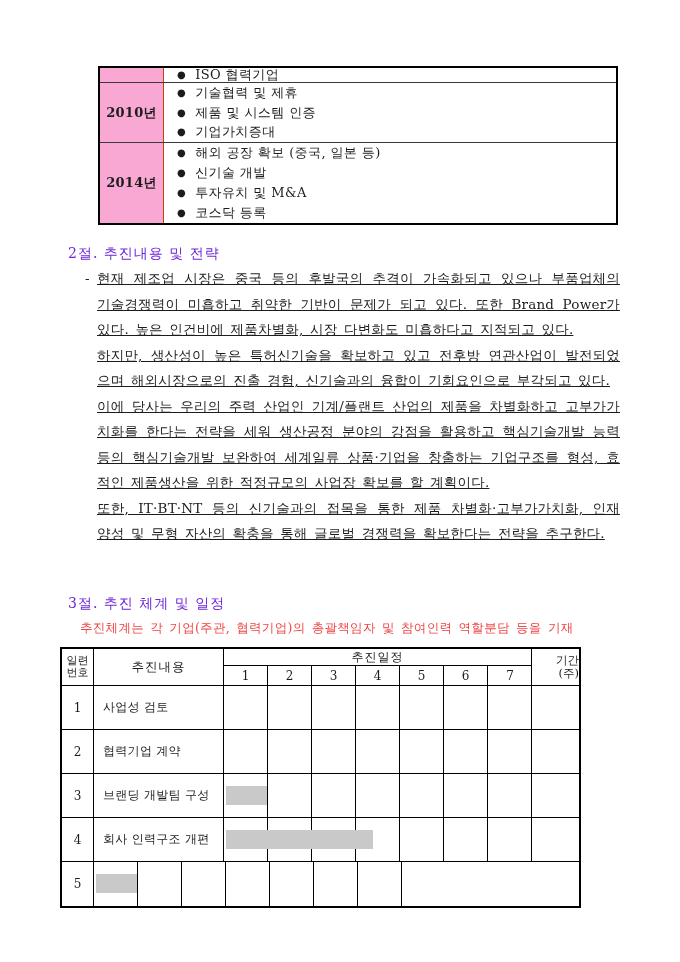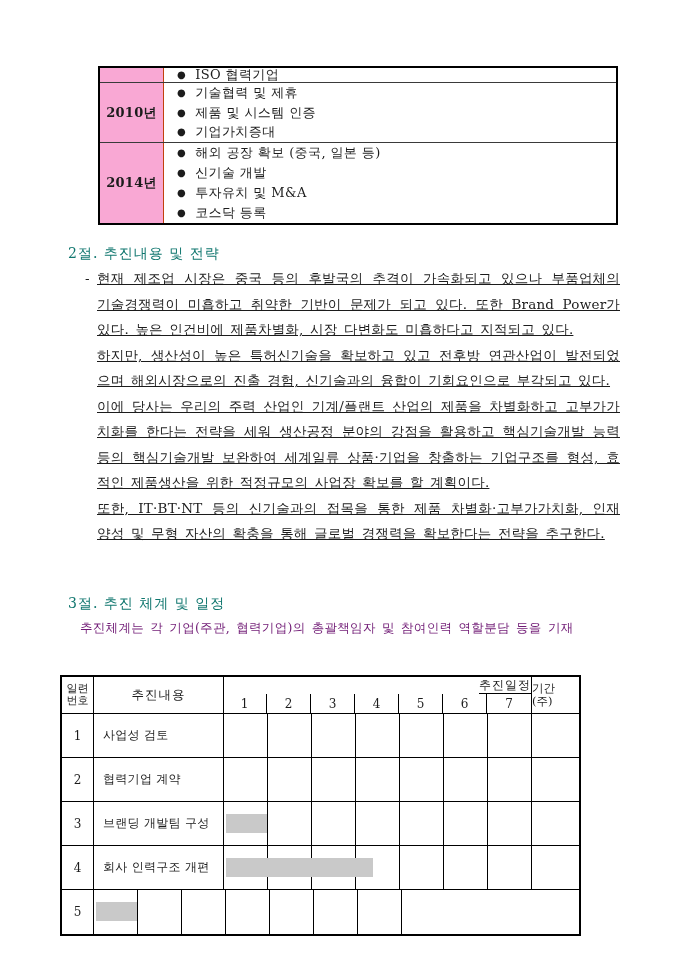--- a/index.html
+++ b/index.html
@@ -15,45 +15,45 @@
   .m-row:last-child{border-bottom:none;}
   .m-year{width:64px;flex:0 0 64px;background:#f9a8d4;border-right:1px solid #c2410c;
           display:flex;align-items:center;justify-content:center;
           font-size:13px;font-weight:600;letter-spacing:0.3px;box-sizing:border-box;}
   .m-items{flex:1;display:flex;flex-direction:column;justify-content:center;padding-left:13px;box-sizing:border-box;}
   .m-item{display:flex;align-items:center;height:20px;font-size:13px;letter-spacing:0.4px;white-space:nowrap;}
   .m-row:first-child .m-item{height:15px;}
   .m-bullet{font-size:10px;margin-right:9px;line-height:1;}
 
   
-  .sec-heading{font-size:14px;letter-spacing:1px;color:#0f766e;white-space:nowrap;}
+  .sec-heading{font-size:14px;letter-spacing:1px;color:#6d28d9;white-space:nowrap;}
   .dash{font-size:13.5px;}
   .sec2-lines{left:97px;top:266px;width:523px;text-decoration:underline;}
   .pline{font-size:13.5px;line-height:25.5px;white-space:nowrap;letter-spacing:0.2px;word-spacing:2px;
          text-align:justify;text-align-last:justify;white-space:normal;height:25.5px;overflow:hidden;}
   .pline.end{text-align-last:left;}
 
   
-  .note{font-size:12.5px;color:#701a75;letter-spacing:0.3px;word-spacing:2px;white-space:nowrap;}
-
-  
-  .s-table{left:60px;top:647px;width:517px;border:2px solid #000;box-sizing:content-box;background:#fff;margin-top:28px;}
+  .note{font-size:12.5px;color:#ef4444;letter-spacing:0.3px;word-spacing:2px;white-space:nowrap;}
+
+  
+  .s-table{left:60px;top:647px;width:517px;border:2px solid #000;box-sizing:content-box;background:#fff;}
   .s-hrow{display:flex;height:37px;border-bottom:1px solid #000;box-sizing:border-box;}
   .h-serial{width:32px;flex:0 0 32px;border-right:1px solid #000;display:flex;flex-direction:column;
             align-items:center;justify-content:center;font-size:11px;line-height:12px;box-sizing:border-box;}
   .h-content{width:130px;flex:0 0 130px;border-right:1px solid #000;display:flex;align-items:center;
              justify-content:center;font-size:12.5px;letter-spacing:1px;box-sizing:border-box;}
-  .h-sched{width:308px;flex:0 0 308px;border-right:1px solid #000;display:flex;flex-direction:column;box-sizing:border-box;align-items:flex-end;}
+  .h-sched{width:308px;flex:0 0 308px;border-right:1px solid #000;display:flex;flex-direction:column;box-sizing:border-box;}
   .h-sched-top{height:17px;border-bottom:1px solid #000;display:flex;align-items:center;justify-content:center;
                font-size:12px;letter-spacing:1px;box-sizing:border-box;}
   .h-weeks{flex:1;display:flex;}
   .h-week{width:44px;flex:0 0 44px;border-right:1px solid #000;display:flex;align-items:center;
           justify-content:center;font-size:12px;box-sizing:border-box;}
   .h-week:last-child{border-right:none;}
-  .h-dur{flex:1;display:flex;flex-direction:column;align-items:flex-start;justify-content:center;
+  .h-dur{flex:1;display:flex;flex-direction:column;align-items:flex-end;justify-content:center;
          font-size:11.5px;line-height:13px;}
   .t-row{display:flex;height:44px;border-bottom:1px solid #000;box-sizing:border-box;}
   .t-row:last-child{border-bottom:none;}
   .t-no{width:32px;flex:0 0 32px;border-right:1px solid #000;display:flex;align-items:center;
         justify-content:center;font-size:12px;box-sizing:border-box;}
   .t-name{width:130px;flex:0 0 130px;border-right:1px solid #000;display:flex;align-items:center;
           padding-left:9px;font-size:12px;letter-spacing:0.3px;white-space:nowrap;box-sizing:border-box;}
   .t-sched{width:308px;flex:0 0 308px;border-right:1px solid #000;position:relative;display:flex;box-sizing:border-box;}
   .g-cell{width:44px;flex:0 0 44px;border-right:1px solid #000;box-sizing:border-box;}
   .g-cell:last-child{border-right:none;}

